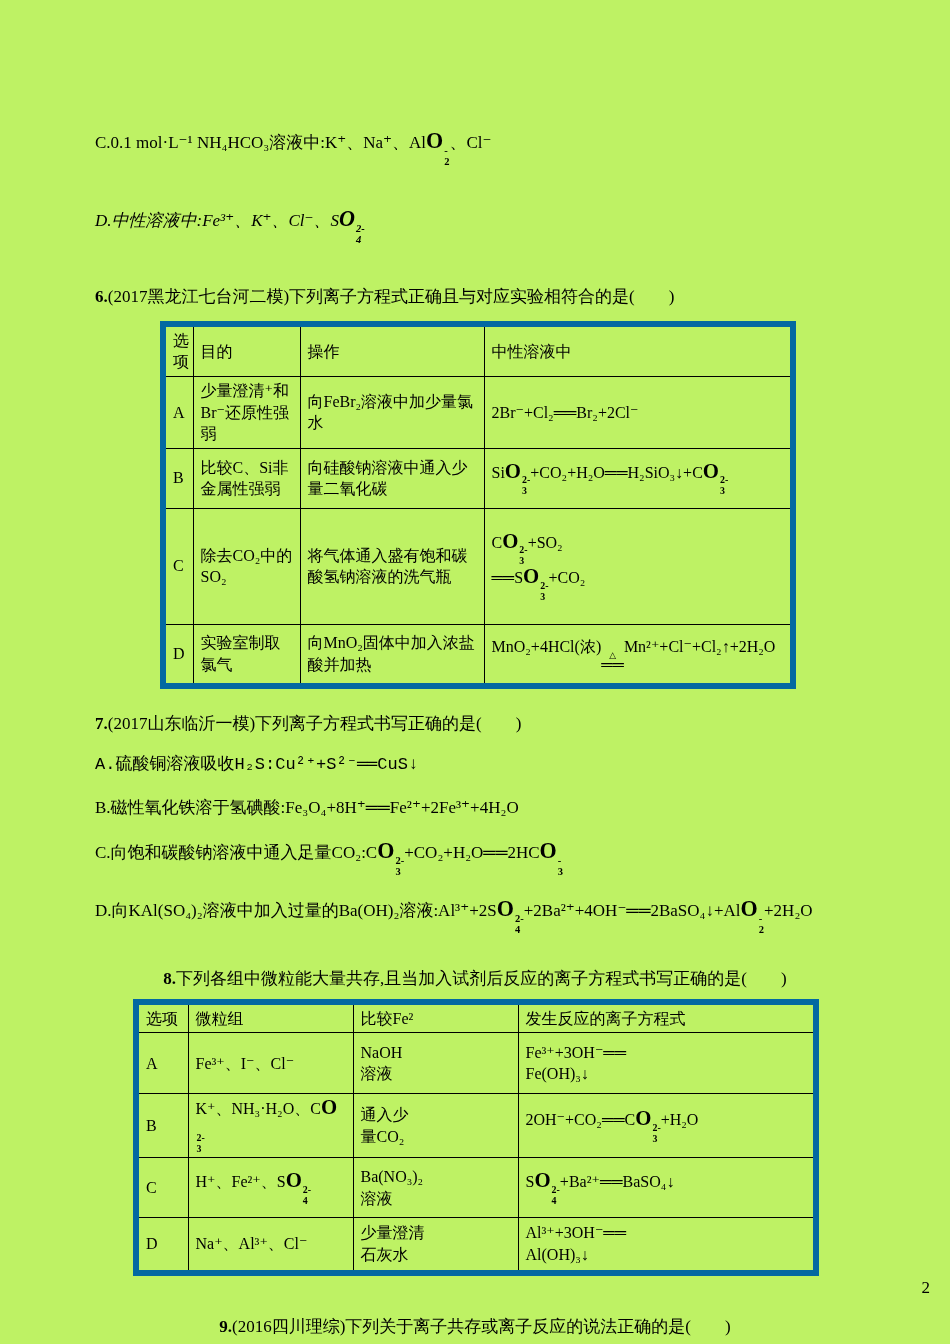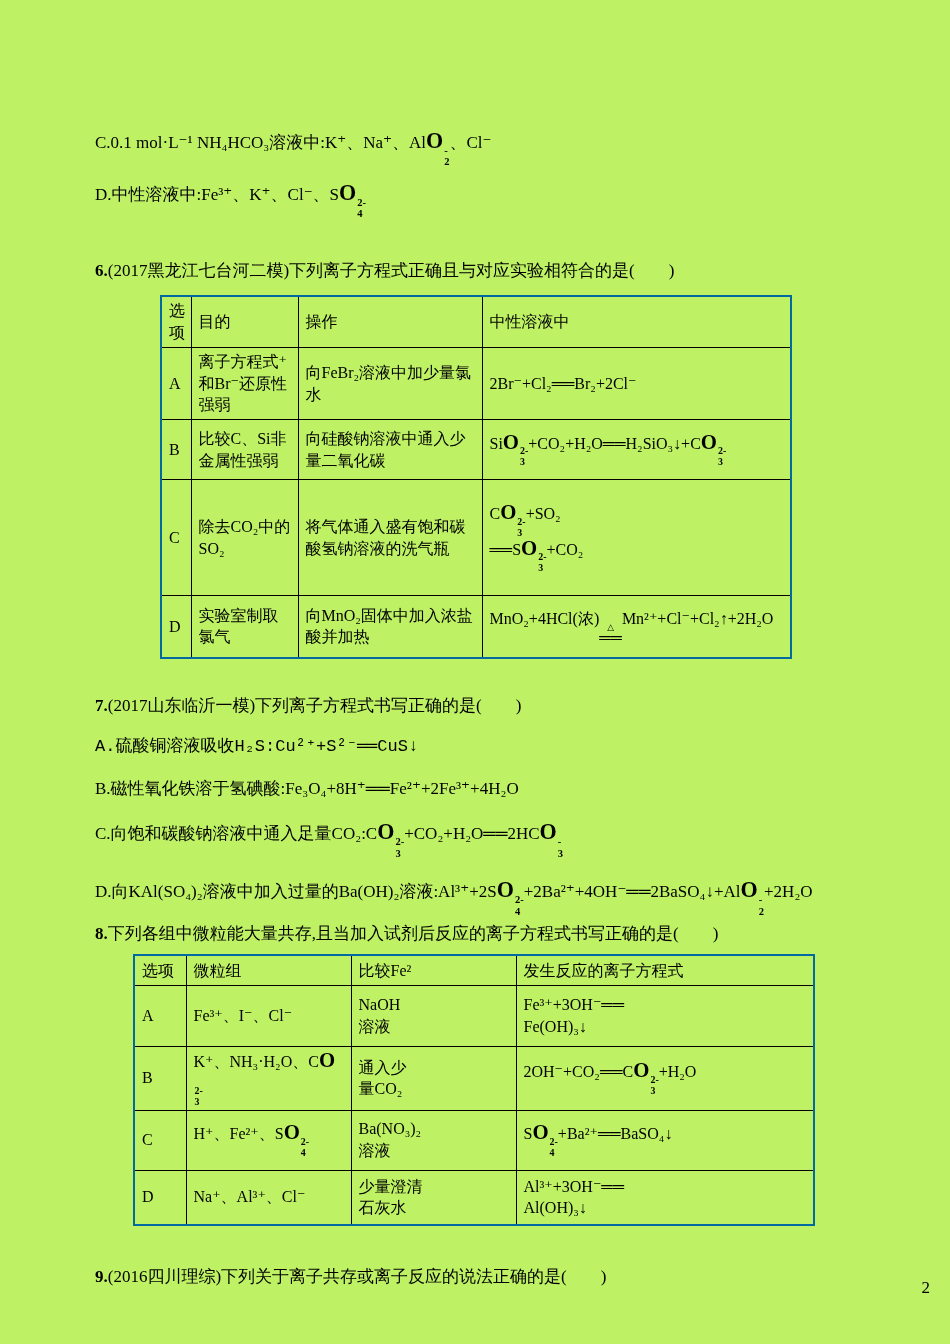--- a/index.html
+++ b/index.html
@@ -4,30 +4,30 @@
 <style>
   html,body{margin:0;padding:0;}
   body{
     width:950px;height:1344px;background:#ffffff;color:#000;
     font-family:"Liberation Serif","DejaVu Serif",serif;
     font-size:17px;line-height:1.35;
   }
   .page{position:relative;width:950px;height:1344px;overflow:hidden;background:#bef264;}
   .content{padding:130px 95px 0 95px;}
   p{margin:0;white-space:pre-line;}
-  .opt-d{margin-top:14px;}
+  .opt-d{margin-top:40px;font-style:italic;}
   .qtitle{margin-top:40px;}
   .qtitle .qnum{font-weight:bold;}
-  .q7-title{margin-top:36px;}
+  .q7-title{margin-top:24px;}
   .q7-opt{margin-top:20px;}
   .q7-opt-a{margin-top:18px;font-family:Liberation Mono, monospace;}
-  .q8-title{margin-top:6px;}
-  .q9-title{margin-top:40px;}
+  .q8-title{margin-top:32px;text-align:center;}
+  .q9-title{margin-top:40px;text-align:center;}
 
-  table{border-collapse:collapse;table-layout:fixed;border:2px solid #0369a1;}
+  table{border-collapse:collapse;table-layout:fixed;border:6px solid #0369a1;}
   th,td{
     border:1px solid #000;padding:3px 7px;vertical-align:middle;
     text-align:left;font-weight:normal;font-size:16px;white-space:pre-line;
     overflow:hidden;
   }
   .t1{margin:12px 0 0 65px;width:630px;}
   .t1 .r-head{height:52px;}
   .t1 .r-a{height:62px;}
   .t1 .r-b{height:60px;}
   .t1 .r-c{height:116px;}
@@ -73,21 +73,21 @@
       </colgroup>
       <tbody>
           <tr class="r-head">
         <th>选项</th>
         <th>目的</th>
         <th>操作</th>
         <th>中性溶液中</th>
       </tr>
       <tr class="r-a">
         <td>A</td>
-        <td>离子方程式⁺和Br⁻还原性强弱</td>
+        <td>少量澄清⁺和Br⁻还原性强弱</td>
         <td>向FeBr₂溶液中加少量氯水</td>
         <td>2Br⁻+Cl₂══Br₂+2Cl⁻</td>
       </tr>
       <tr class="r-b">
         <td>B</td>
         <td>比较C、Si非金属性强弱</td>
         <td>向硅酸钠溶液中通入少量二氧化碳</td>
         <td>Si<span class="bigO">O</span><span class="stk"><span>2-</span><span>3</span></span>+CO₂+H₂O══H₂SiO₃↓+C<span class="bigO">O</span><span class="stk"><span>2-</span><span>3</span></span></td>
       </tr>
       <tr class="r-c">

